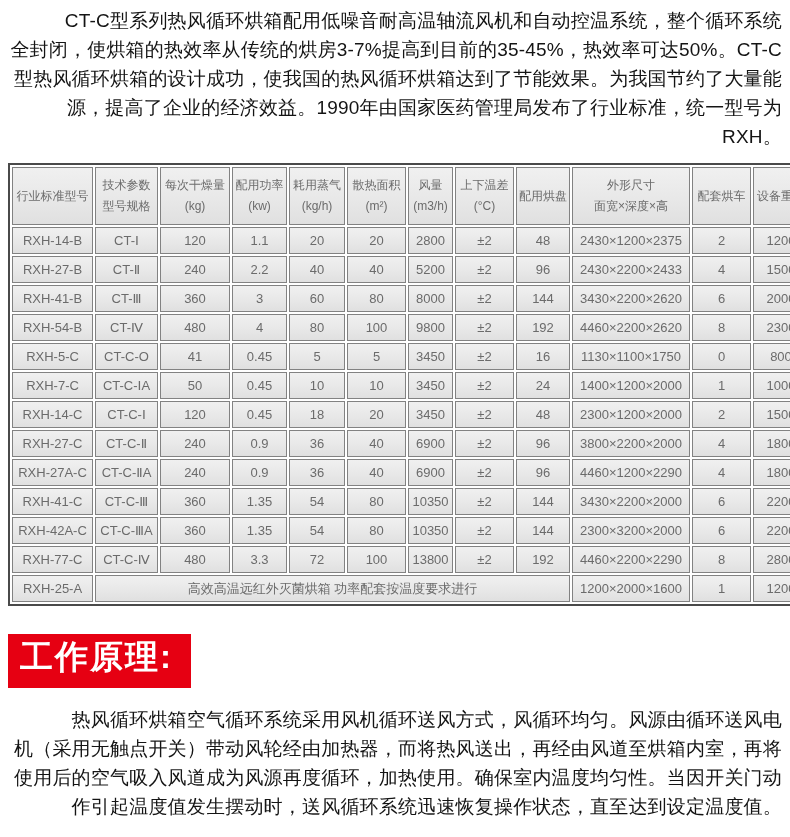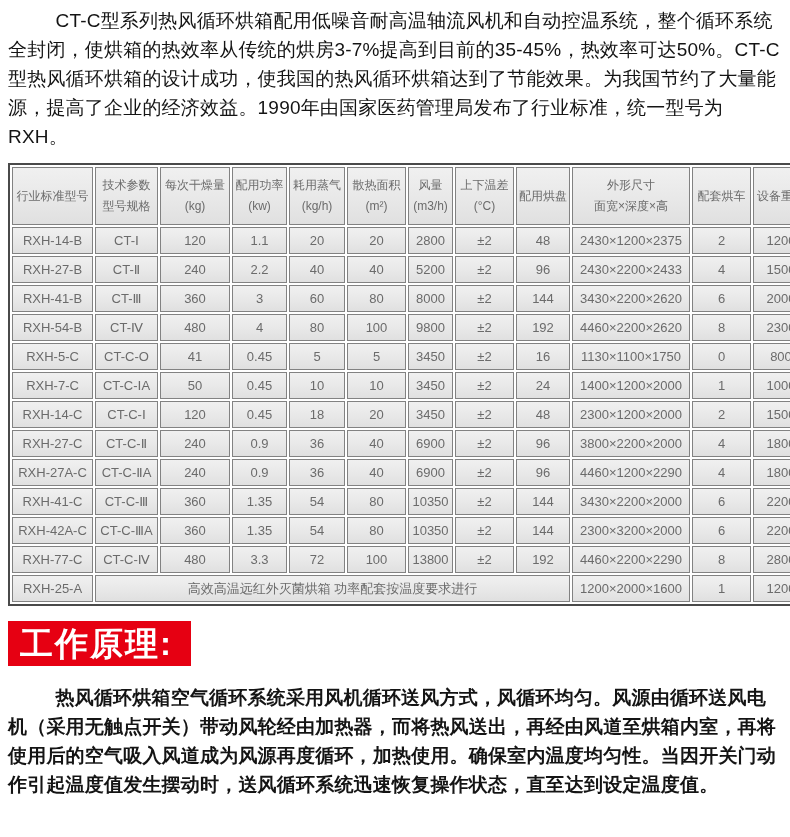--- a/index.html
+++ b/index.html
@@ -16,20 +16,21 @@
     box-sizing: border-box;
     width: 790px;
   }
   .para {
     margin: 0;
     font-size: 19px;
     line-height: 29px;
     color: #141414;
     text-indent: 2.5em;
     letter-spacing: 0.2px;
+    text-align: right;
   }
   .spec-table {
     table-layout: fixed;
     width: 774px;
     margin-top: 12px;
     border: 2px solid #4a4a4a;
     border-spacing: 2px;
     border-collapse: separate;
     background: #ffffff;
   }
@@ -50,32 +51,31 @@
     line-height: 21px;
   }
   .spec-table td {
     font-size: 13px;
     height: 25px;
     line-height: 16px;
     white-space: nowrap;
   }
   .section-banner {
     display: inline-block;
-    margin-top: 15px;
+    margin-top: 28px;
     background: #e60012;
     color: #ffffff;
     font-size: 33px;
     font-weight: bold;
     line-height: 36px;
-    padding: 5px 18px 4px 12px;
+    padding: 5px 18px 13px 12px;
     letter-spacing: 2px;
   }
   .principle {
     margin-top: 17px;
-    font-weight: bold;
   }
 </style>
 </head>
 <body>
 
 <div class="page">
 
   <p class="para">CT-C型系列热风循环烘箱配用低噪音耐高温轴流风机和自动控温系统，整个循环系统全封闭，使烘箱的热效率从传统的烘房3-7%提高到目前的35-45%，热效率可达50%。CT-C型热风循环烘箱的设计成功，使我国的热风循环烘箱达到了节能效果。为我国节约了大量能源，提高了企业的经济效益。1990年由国家医药管理局发布了行业标准，统一型号为RXH。</p>
 
   <table class="spec-table">

